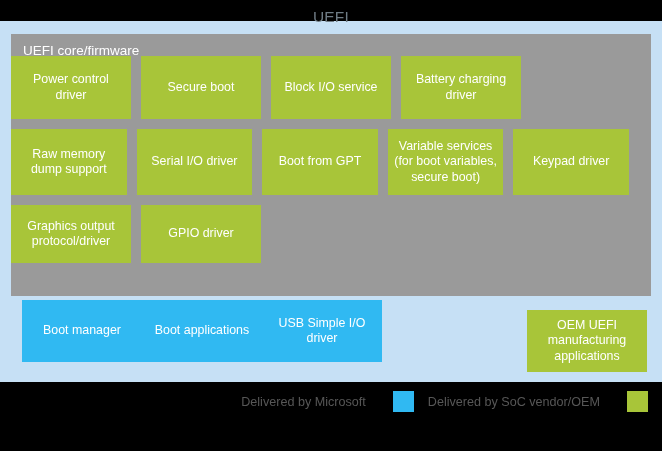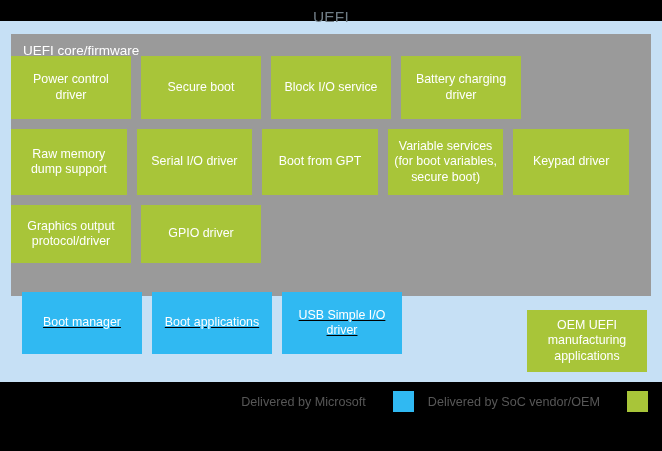--- a/index.html
+++ b/index.html
@@ -87,24 +87,22 @@
   .cell.green { background: #a8c539; }
   .cell.empty { background: transparent; }
   .row-h-1 .cell { height: 63px; }
   .row-h-2 .cell { height: 66px; }
   .row-h-3 .cell { height: 58px; }
 
   
   .bottom-row {
     position: absolute;
     left: 22px;
-    top: 292px;
-    display: flex;
-    gap: 10px;
-    text-decoration: underline;
+    top: 300px;
+    display: flex;
   }
   .bottom-cell {
     width: 120px;
     height: 62px;
     box-sizing: border-box;
     display: flex;
     align-items: center;
     justify-content: center;
     text-align: center;
     color: #ffffff;

